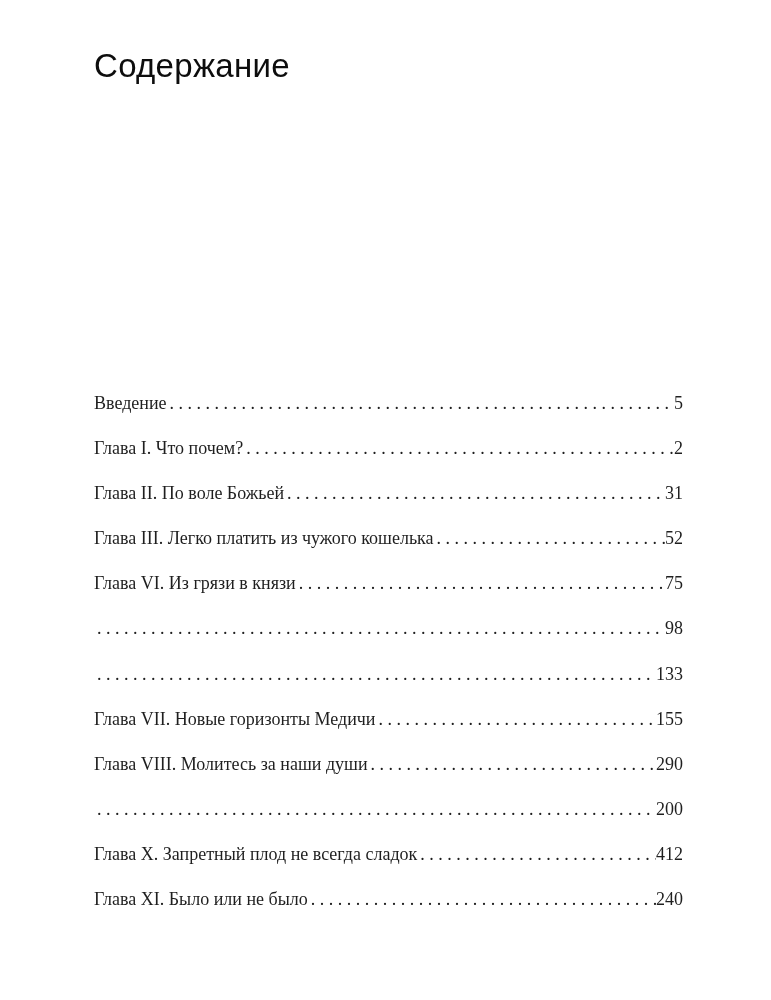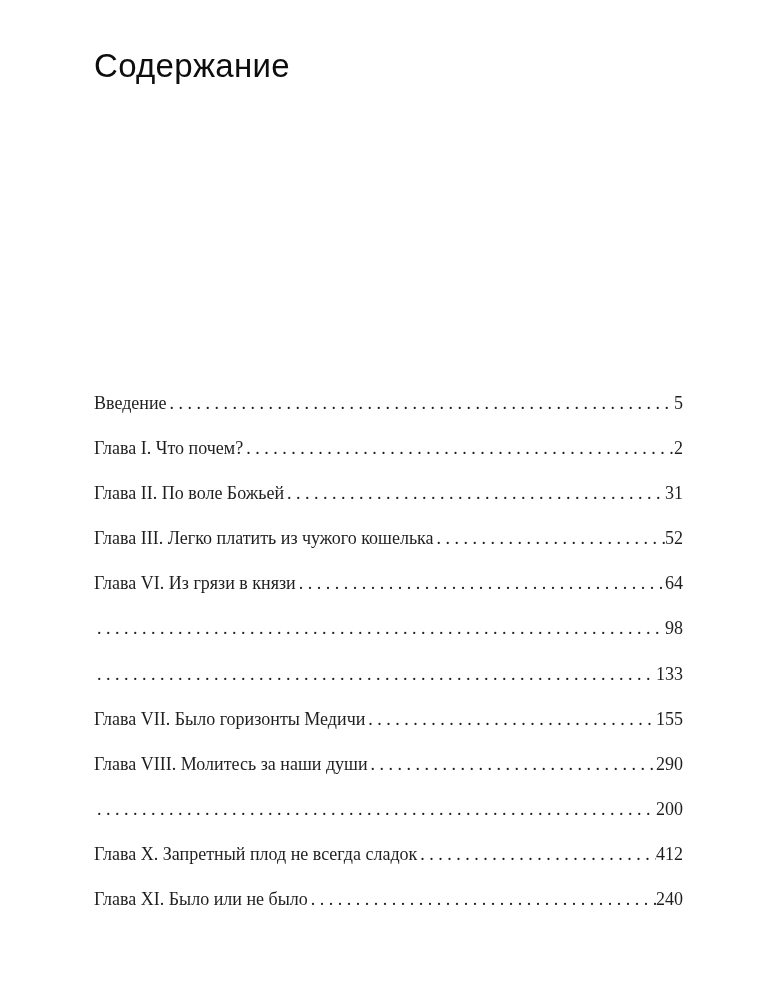--- a/index.html
+++ b/index.html
@@ -87,35 +87,35 @@
 
     <div class="toc-row">
       <span class="toc-entry-title">Глава III. Легко платить из чужого кошелька</span>
       <span class="toc-leader"></span>
       <span class="toc-page-number">52</span>
     </div>
 
     <div class="toc-row">
       <span class="toc-entry-title">Глава VI. Из грязи в князи</span>
       <span class="toc-leader"></span>
-      <span class="toc-page-number">64</span>
+      <span class="toc-page-number">75</span>
     </div>
 
     <div class="toc-row">
       <span class="toc-leader"></span>
       <span class="toc-page-number">98</span>
     </div>
 
     <div class="toc-row">
       <span class="toc-leader"></span>
       <span class="toc-page-number">133</span>
     </div>
 
     <div class="toc-row">
-      <span class="toc-entry-title">Глава VII. Было горизонты Медичи</span>
+      <span class="toc-entry-title">Глава VII. Новые горизонты Медичи</span>
       <span class="toc-leader"></span>
       <span class="toc-page-number">155</span>
     </div>
 
     <div class="toc-row">
       <span class="toc-entry-title">Глава VIII. Молитесь за наши души</span>
       <span class="toc-leader"></span>
       <span class="toc-page-number">290</span>
     </div>
 

